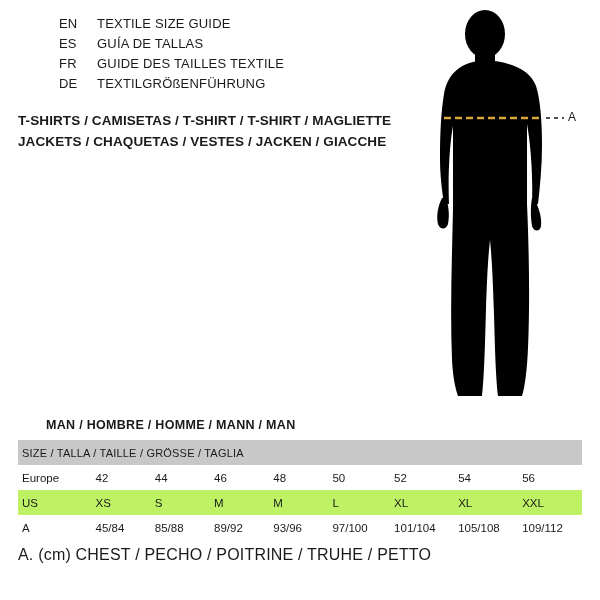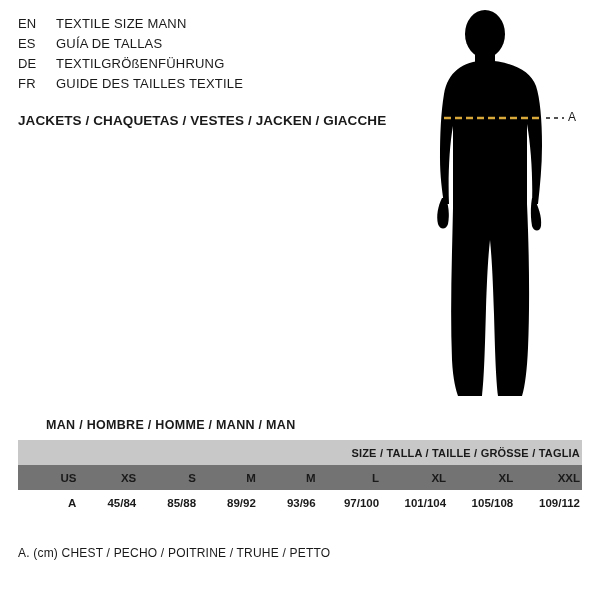--- a/index.html
+++ b/index.html
@@ -27,20 +27,21 @@
     left: 18px;
     top: 14px;
     width: 380px;
   }
   .lang-row {
     display: flex;
     align-items: flex-start;
     line-height: 20px;
     font-size: 13px;
     letter-spacing: 0.2px;
+    margin-left: 41px;
   }
   .lang-code {
     width: 38px;
     flex: 0 0 38px;
     font-size: 13px;
   }
   .lang-text {
     flex: 1;
     font-size: 13px;
   }
@@ -95,77 +96,78 @@
     top: 440px;
     width: 564px;
   }
   table.size-table {
     border-collapse: collapse;
     width: 564px;
     font-size: 11.5px;
   }
   table.size-table td,
   table.size-table th {
-    padding: 4px 2px 4px 12px;
-    text-align: right;
-    font-weight: bold;
+    padding: 4px 2px 4px 4px;
+    text-align: left;
+    font-weight: normal;
     height: 17px;
     vertical-align: middle;
   }
   tr.row-header td {
     background: #c8c8c8;
     font-size: 11px;
     letter-spacing: 0.2px;
   }
   tr.row-shade td {
-    background: #737373;
+    background: #bef264;
   }
   tr.row-plain td {
     background: #ffffff;
   }
   td.col-label {
     width: 86px;
   }
   td.col-val {
     width: 68px;
   }
 
   .footnote {
     position: absolute;
     left: 18px;
     top: 546px;
-    font-size: 12px;
+    font-size: 16px;
     letter-spacing: 0.2px;
   }
 </style>
 </head>
 <body>
 
 <div class="page">
 
   <div class="lang-block">
     <div class="lang-row">
       <span class="lang-code">EN</span>
-      <span class="lang-text">TEXTILE SIZE MANN</span>
+      <span class="lang-text">TEXTILE SIZE GUIDE</span>
     </div>
     <div class="lang-row">
       <span class="lang-code">ES</span>
       <span class="lang-text">GUÍA DE TALLAS</span>
     </div>
     <div class="lang-row">
+      <span class="lang-code">FR</span>
+      <span class="lang-text">GUIDE DES TAILLES TEXTILE</span>
+    </div>
+    <div class="lang-row">
       <span class="lang-code">DE</span>
       <span class="lang-text">TEXTILGRÖßENFÜHRUNG</span>
     </div>
-    <div class="lang-row">
-      <span class="lang-code">FR</span>
-      <span class="lang-text">GUIDE DES TAILLES TEXTILE</span>
-    </div>
   </div>
 
   <div class="category-block">
+    <div class="category-line">T-SHIRTS / CAMISETAS / T-SHIRT / T-SHIRT / MAGLIETTE</div>
     <div class="category-line">JACKETS / CHAQUETAS / VESTES / JACKEN / GIACCHE</div>
   </div>
 
   <div class="figure-wrap">
     <svg class="figure-svg" width="200" height="400" viewBox="0 0 200 400">
       <g fill="#000000">
 
         <ellipse cx="85" cy="26" rx="20" ry="24"></ellipse>
 
         <rect x="75" y="44" width="20" height="14"></rect>
@@ -208,20 +210,31 @@
 
   <div class="section-title">MAN / HOMBRE / HOMME / MANN / MAN</div>
 
   <div class="table-wrap">
     <table class="size-table">
       <tbody>
         <tr class="row-header">
           <td class="col-label" colspan="9">SIZE / TALLA / TAILLE / GRÖSSE / TAGLIA</td>
         </tr>
 
+        <tr class="row-plain">
+          <td class="col-label">Europe</td>
+          <td class="col-val">42</td>
+          <td class="col-val">44</td>
+          <td class="col-val">46</td>
+          <td class="col-val">48</td>
+          <td class="col-val">50</td>
+          <td class="col-val">52</td>
+          <td class="col-val">54</td>
+          <td class="col-val">56</td>
+        </tr>
 
         <tr class="row-shade">
           <td class="col-label">US</td>
           <td class="col-val">XS</td>
           <td class="col-val">S</td>
           <td class="col-val">M</td>
           <td class="col-val">M</td>
           <td class="col-val">L</td>
           <td class="col-val">XL</td>
           <td class="col-val">XL</td>

